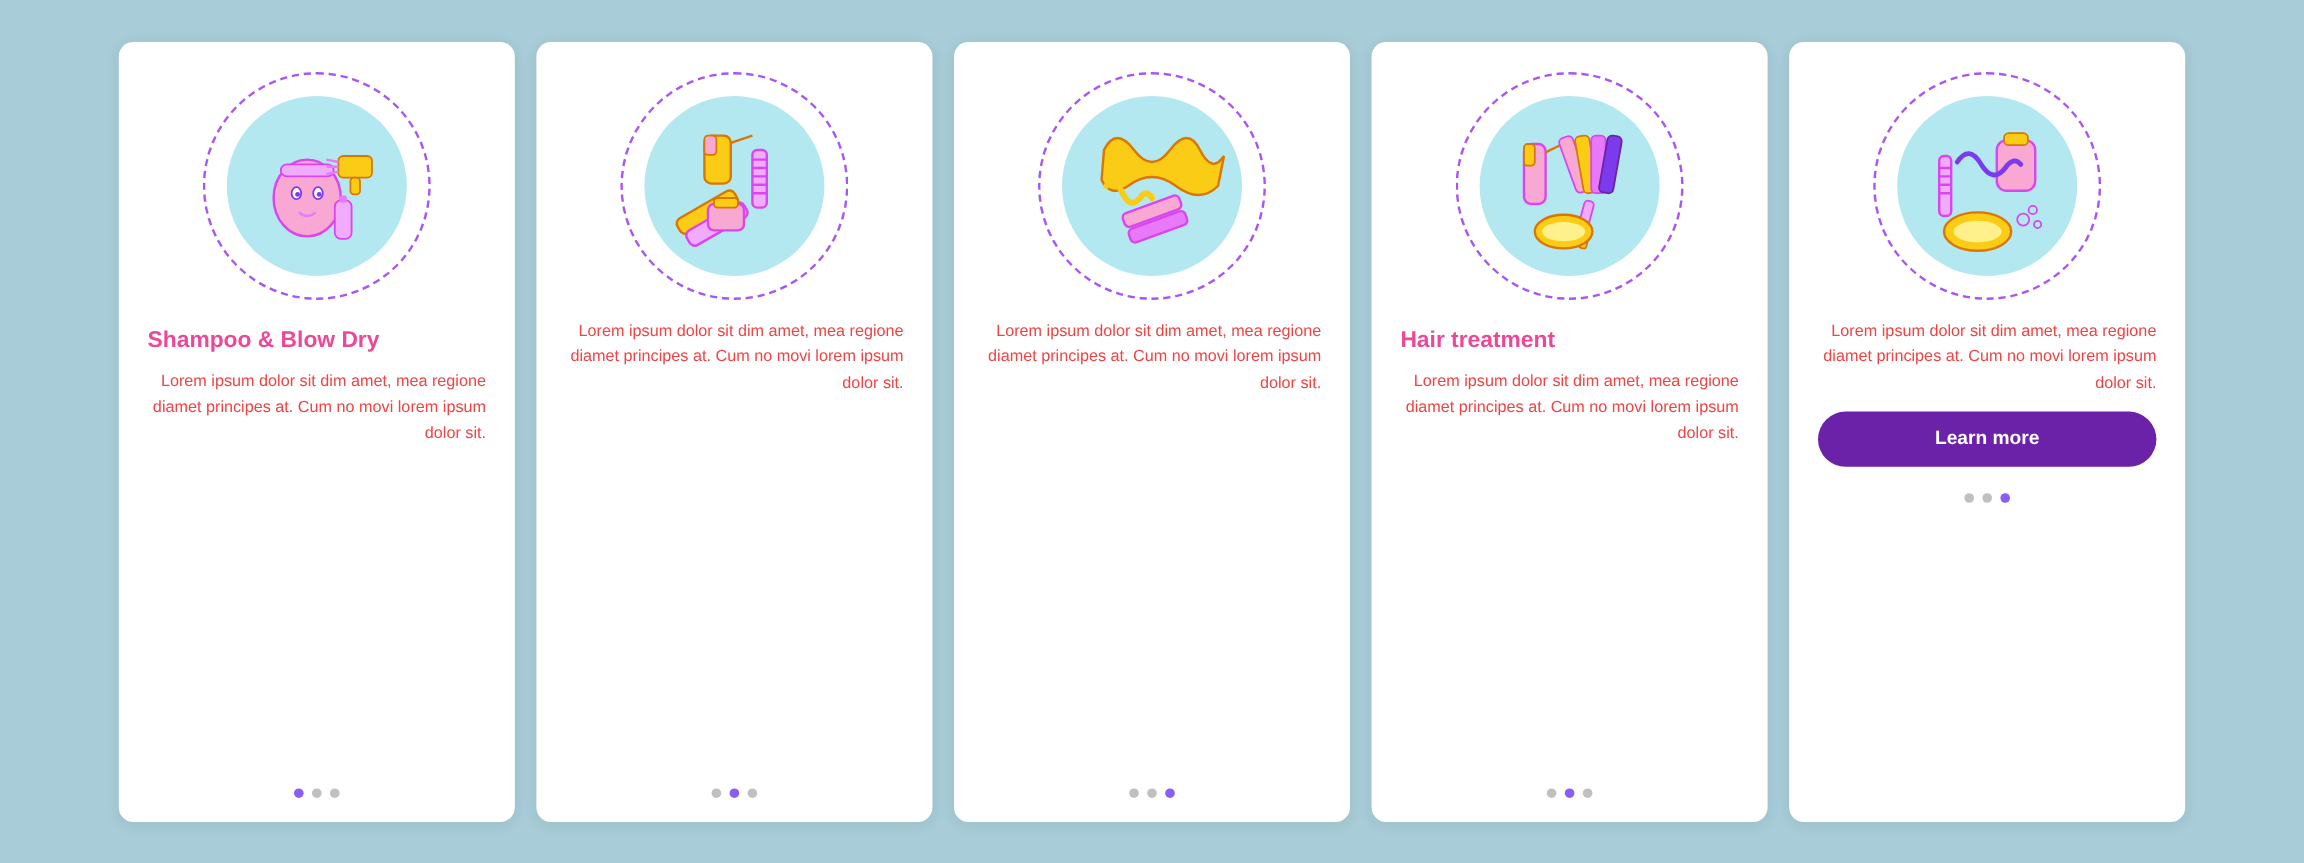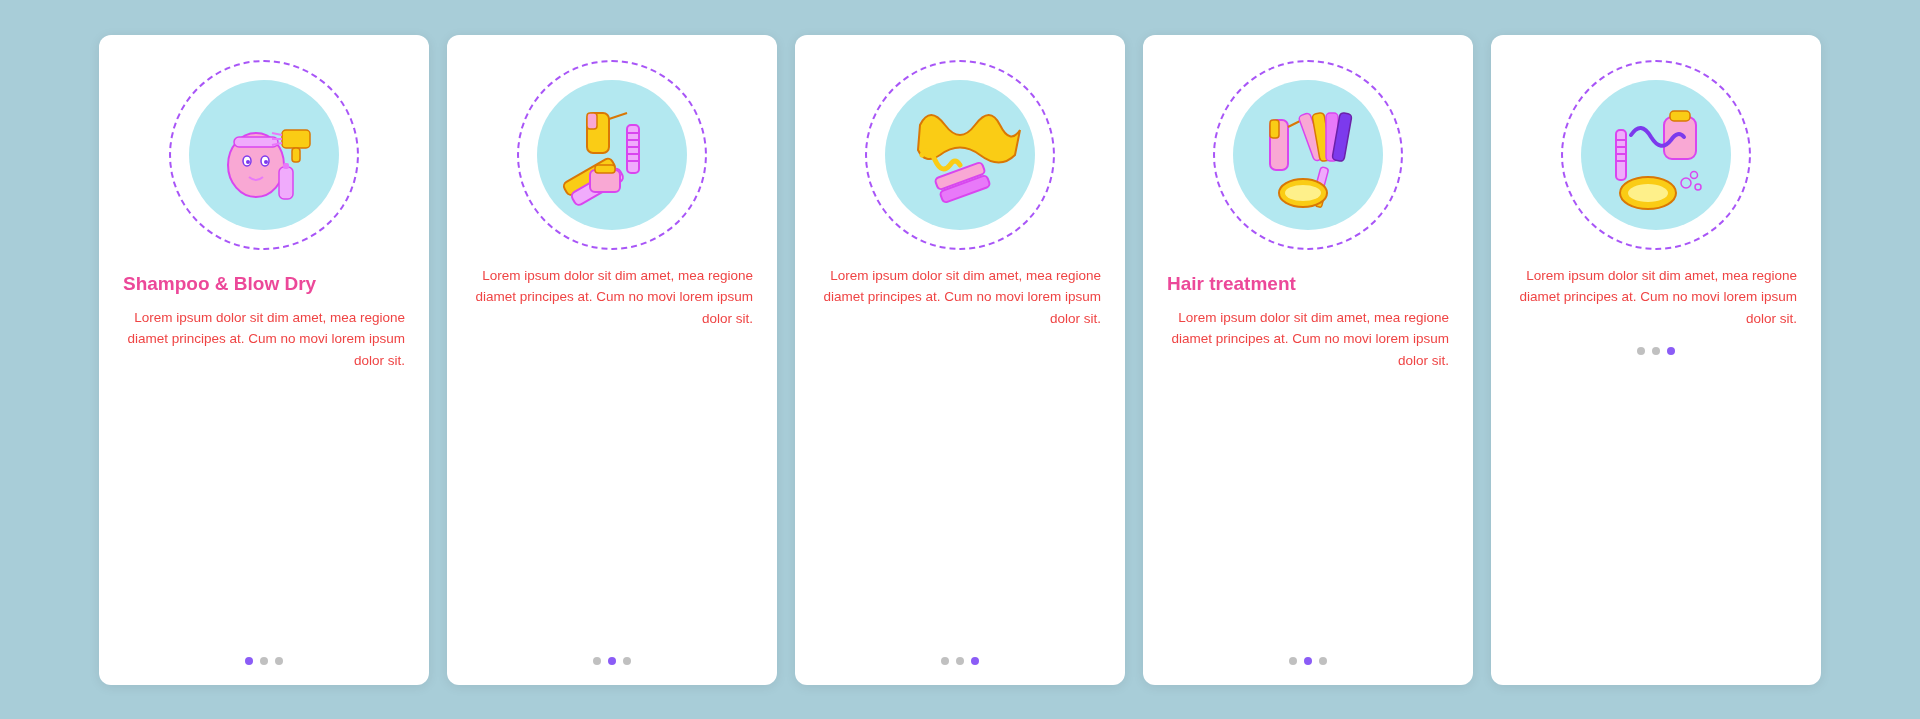--- a/index.html
+++ b/index.html
@@ -281,20 +281,21 @@
 
         <ellipse cx="72" cy="118" rx="28" ry="16" fill="#facc15" stroke="#d97706" stroke-width="2"></ellipse>
         <ellipse cx="72" cy="118" rx="20" ry="9" fill="#fef08a"></ellipse>
 
         <circle cx="110" cy="108" r="5" fill="none" stroke="#d946ef" stroke-width="1.5"></circle>
         <circle cx="118" cy="100" r="3.5" fill="none" stroke="#d946ef" stroke-width="1.5"></circle>
         <circle cx="122" cy="112" r="3" fill="none" stroke="#d946ef" stroke-width="1.5"></circle>
       </svg>
     </div>
     <div class="card-body">Lorem ipsum dolor sit dim amet, mea regione diamet principes at. Cum no movi lorem ipsum dolor sit.</div>
+    <button class="learn-more-btn">Learn more</button>
     <div class="dots-row">
       <div class="dot"></div>
       <div class="dot"></div>
       <div class="dot active"></div>
     </div>
   </div>
 
 </div>
 
 </body></html>

